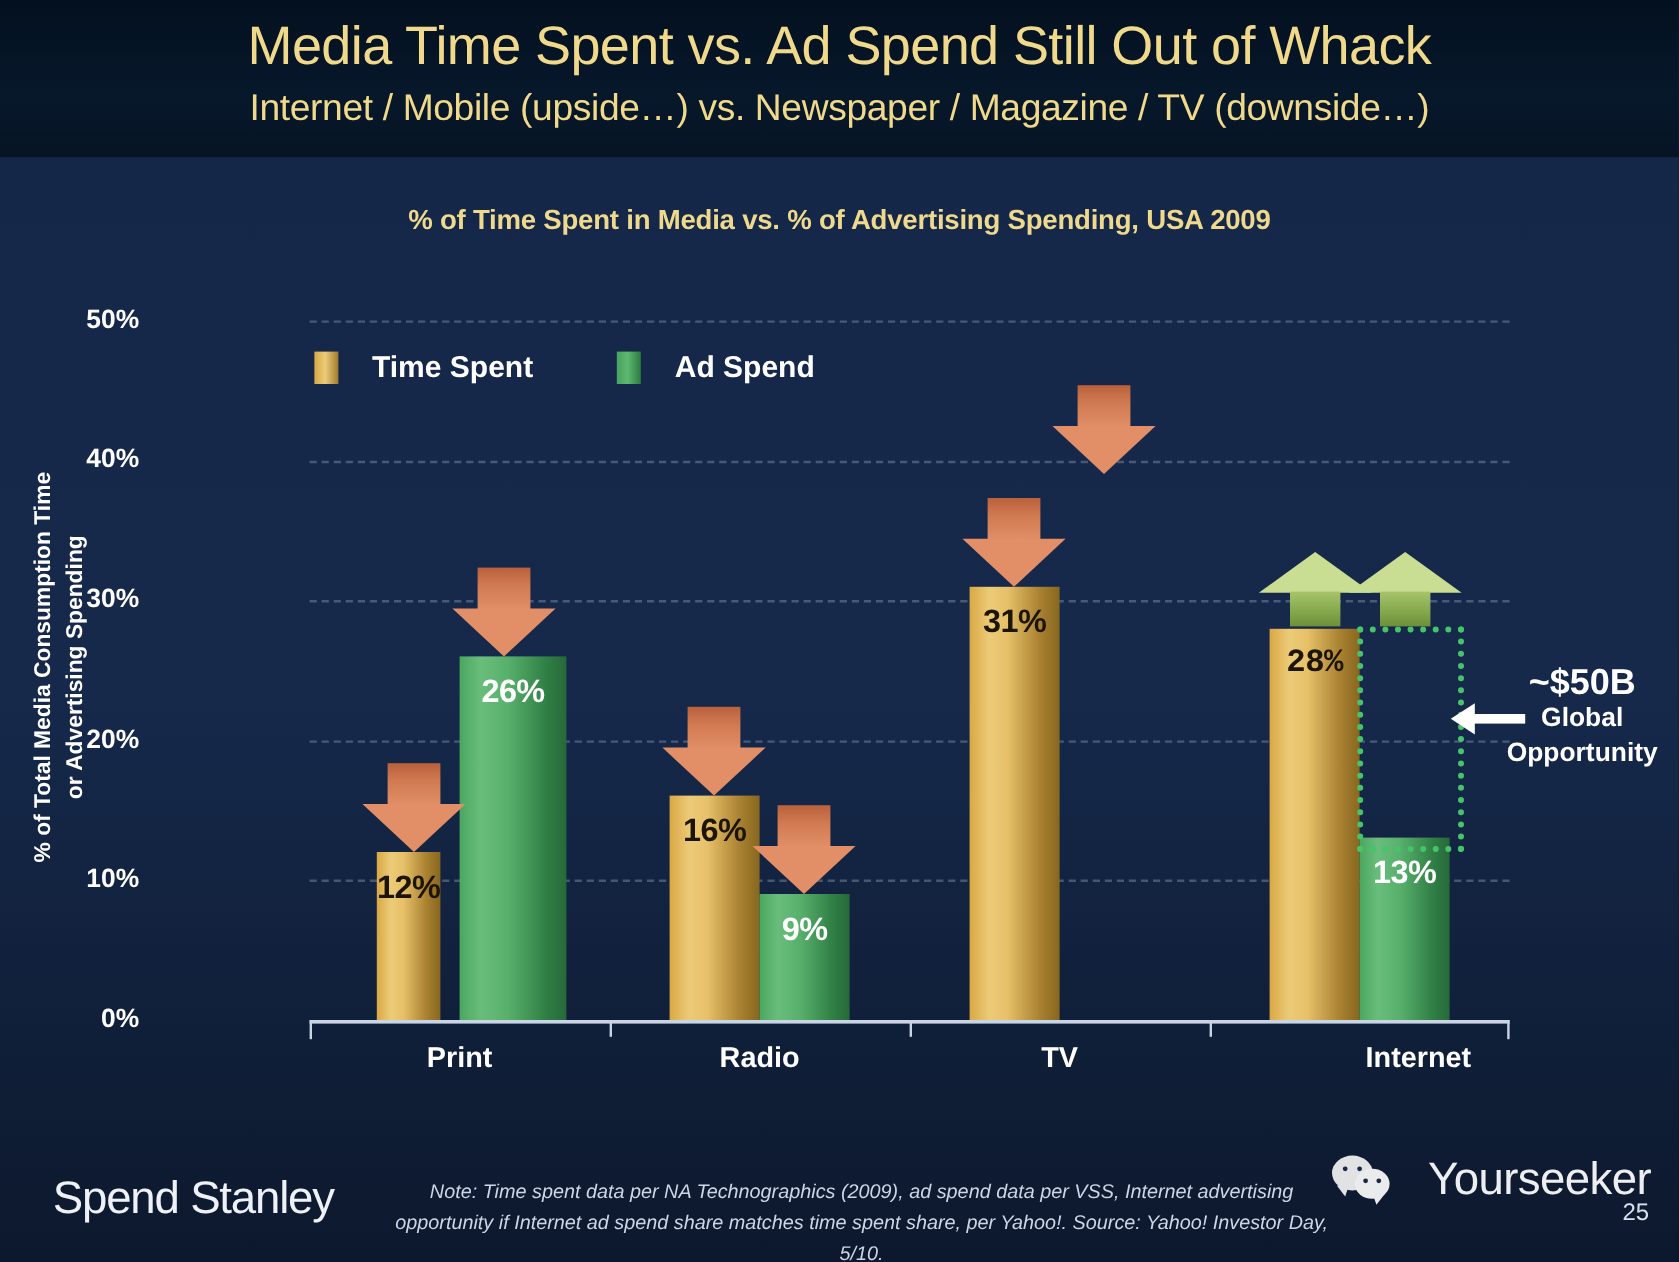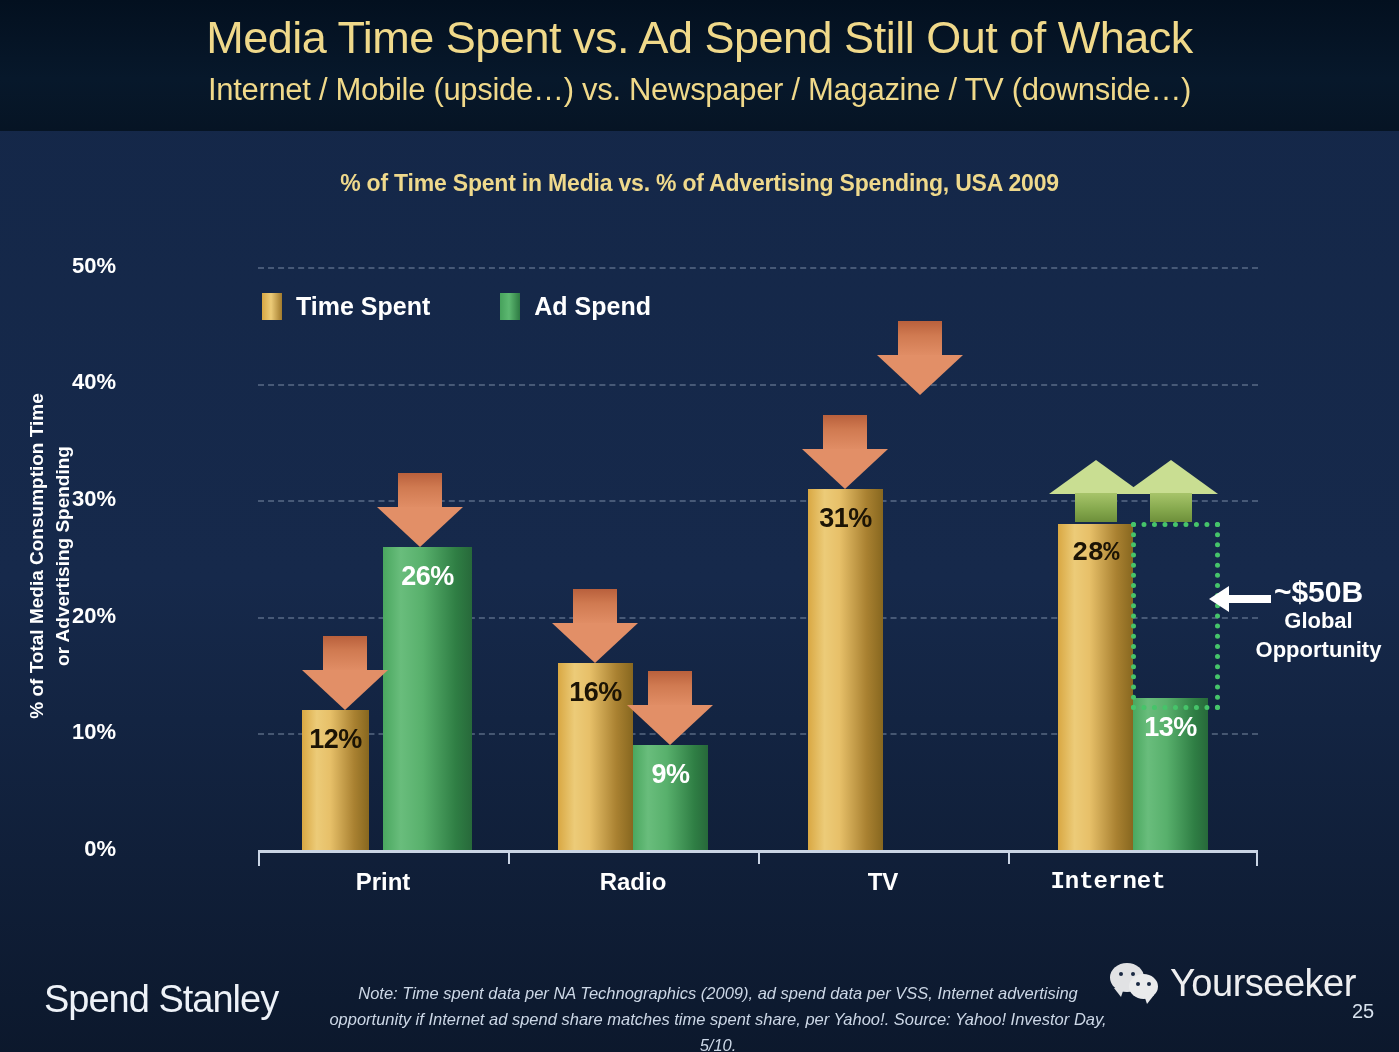--- a/index.html
+++ b/index.html
@@ -196,21 +196,20 @@
   
   #opportunity-box {
     position: absolute;
     border: 5px dotted #46c46a;
   }
   #opportunity-callout {
     position: absolute;
     text-align: center;
     color: #ffffff;
     line-height: 29px;
-    margin-top: 23px;
   }
   #opportunity-amount {
     font-size: 30px;
     font-weight: bold;
     display: block;
   }
   #opportunity-desc-1, #opportunity-desc-2 {
     font-size: 22px;
     font-weight: bold;
     display: block;
@@ -240,21 +239,21 @@
     position: absolute;
     left: 262px;
     top: 292px;
     display: flex;
     align-items: center;
     gap: 70px;
   }
   .legend-item {
     display: flex;
     align-items: center;
-    gap: 14px;
+    gap: 28px;
   }
   .legend-swatch {
     width: 20px;
     height: 27px;
   }
   .legend-swatch.time {
     background: linear-gradient(90deg, #d8a743 0%, #eccb78 45%, #a17a2c 100%);
   }
   .legend-swatch.ad {
     background: linear-gradient(90deg, #46a25c 0%, #5db871 45%, #2d7a42 100%);
@@ -294,21 +293,21 @@
     font-size: 20px;
   }
 
   
   #watermark {
     position: absolute;
     left: 1110px;
     top: 962px;
     display: flex;
     align-items: center;
-    gap: 2px;
+    gap: 22px;
     opacity: 0.93;
   }
   #watermark-icon {
     position: relative;
     width: 58px;
     height: 42px;
   }
   #watermark-icon .bubble-a {
     position: absolute;
     left: 0; top: 0;
@@ -375,21 +374,21 @@
   <div class="ytick-label" style="top:836px">0%</div>
 
   <div id="plot">
 
     <div class="gridline" style="top:0px"></div>
     <div class="gridline" style="top:117px"></div>
     <div class="gridline" style="top:233px"></div>
     <div class="gridline" style="top:350px"></div>
     <div class="gridline" style="top:466px"></div>
 
-    <div class="bar time" style="left:44px;  width:67px; height:140px;">
+    <div class="bar time" style="left:56px;  width:53px; height:140px;">
       <span class="bar-value">12%</span>
     </div>
     <div class="bar ad" style="left:125px; width:89px; height:303px;">
       <span class="bar-value">26%</span>
     </div>
     <div class="arrow-down" style="left:44px; top:369px;">
       <div class="shaft"></div>
       <div class="head"></div>
     </div>
     <div class="arrow-down" style="left:119px; top:206px;">
@@ -445,21 +444,21 @@
     <div class="x-tick edge" style="left:0px"></div>
     <div class="x-tick" style="left:250px"></div>
     <div class="x-tick" style="left:500px"></div>
     <div class="x-tick" style="left:750px"></div>
     <div class="x-tick edge" style="left:998px"></div>
   </div>
 
   <div class="cat-label" style="left:283px; width:200px;">Print</div>
   <div class="cat-label" style="left:533px; width:200px;">Radio</div>
   <div class="cat-label" style="left:783px; width:200px;">TV</div>
-  <div class="cat-label" style="left:1008px; width:200px;font-family:Liberation Mono, monospace;">Internet</div>
+  <div class="cat-label" style="left:1082px; width:200px;">Internet</div>
 
   <div id="legend">
     <div class="legend-item">
       <span class="legend-swatch time"></span>
       <span class="legend-label">Time Spent</span>
     </div>
     <div class="legend-item">
       <span class="legend-swatch ad"></span>
       <span class="legend-label">Ad Spend</span>
     </div>

